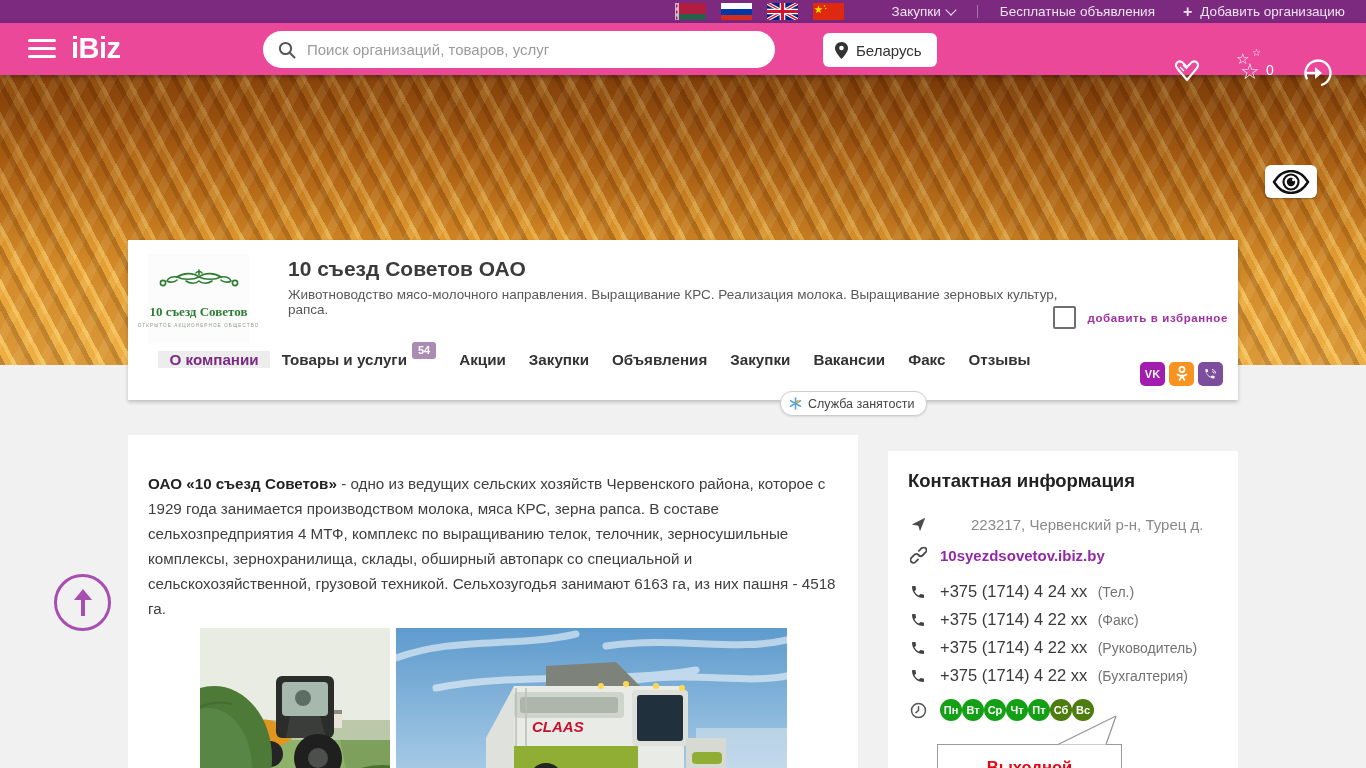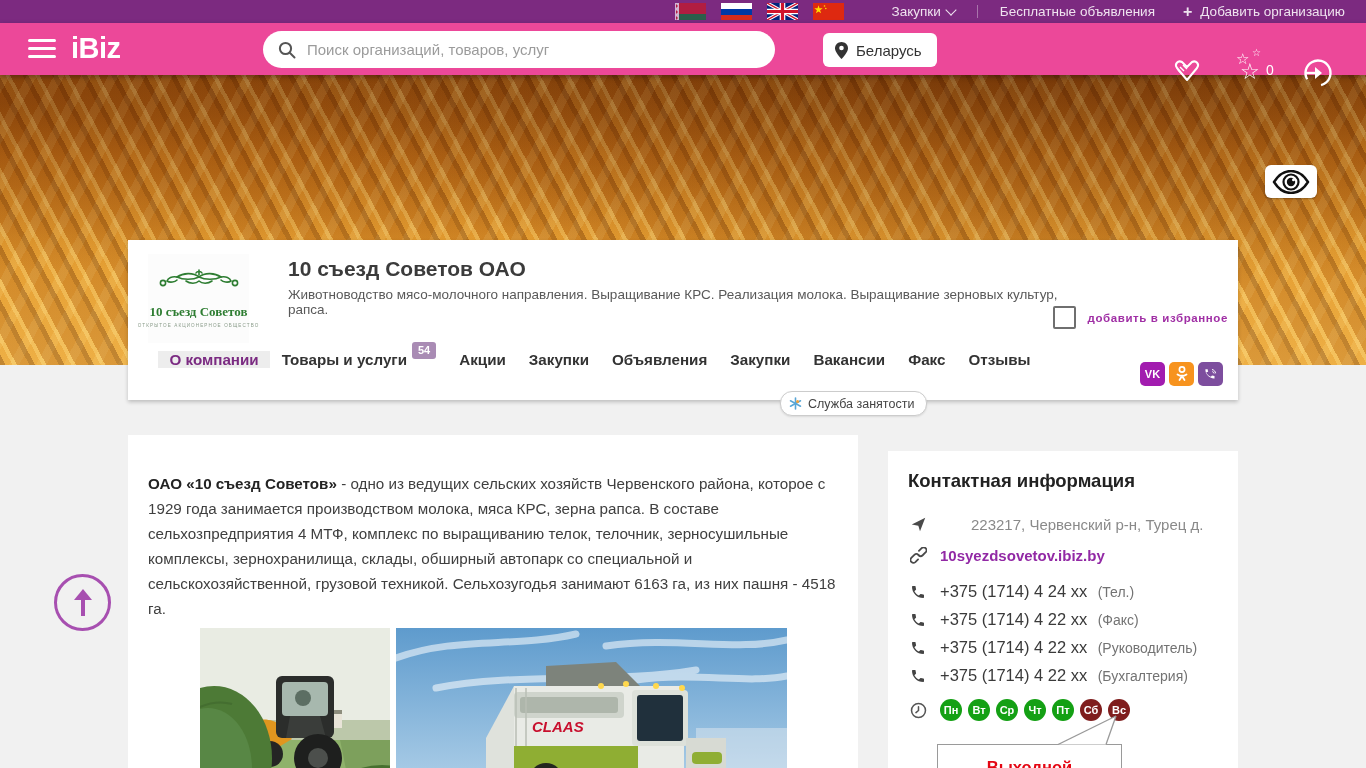--- a/index.html
+++ b/index.html
@@ -91,25 +91,25 @@
 
   
   .contact-card{position:absolute;left:888px;top:451px;width:350px;height:333px;background:#fff;overflow:hidden;}
   .ct-title{position:absolute;left:20px;top:19px;font-size:18.5px;font-weight:bold;color:#222;}
   .crow{position:absolute;left:21px;display:flex;align-items:center;gap:13px;}
   .crow .ic{width:18px;display:flex;justify-content:center;flex:none;}
   .addr{color:#8a8a8a;font-size:15px;}
   .site{color:#9229a5;font-size:15px;font-weight:bold;cursor:pointer;}
   .phone-num{color:#3a3a3a;font-size:16.5px;}
   .phone-lbl{color:#737373;font-size:14px;margin-left:6px;}
-  .days{display:flex;gap:6px;}
+  .days{display:flex;}
   .day{width:22px;height:22px;border-radius:50%;color:#fff;font-size:11px;font-weight:bold;
        display:flex;align-items:center;justify-content:center;cursor:default;}
   .day.open{background:#14a014;}
-  .day.off{background:#7f1d1d;}
+  .day.off{background:#4d7c0f;}
   .dayoff-box{position:absolute;left:49px;top:293px;width:185px;height:60px;background:#fff;
               border:1px solid #9a9a9a;box-sizing:border-box;text-align:center;z-index:2;}
   .dayoff-box .txt{margin-top:13px;color:#e40613;font-size:16.5px;font-weight:bold;}
   .beak{position:absolute;left:49px;top:253px;z-index:3;}
 </style>
 </head>
 <body>
 
 <div class="page">
 

